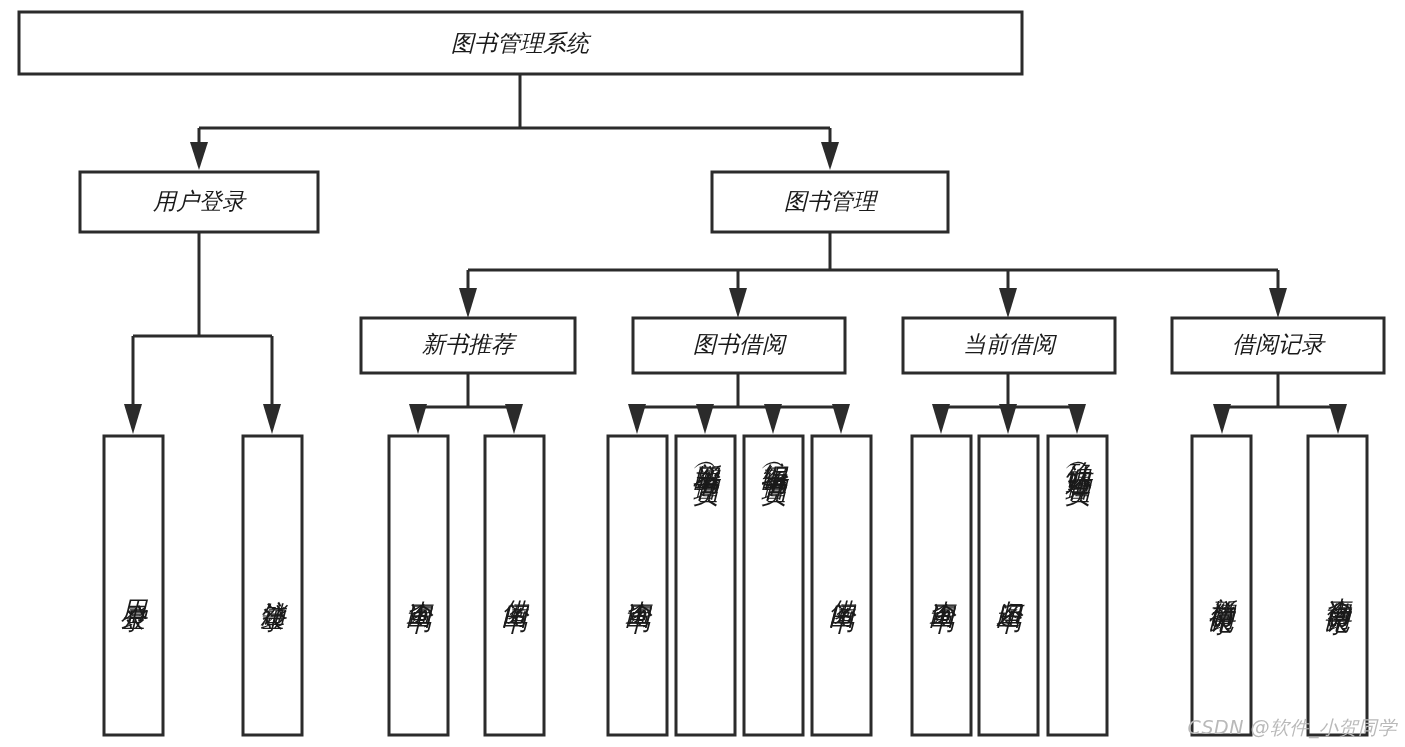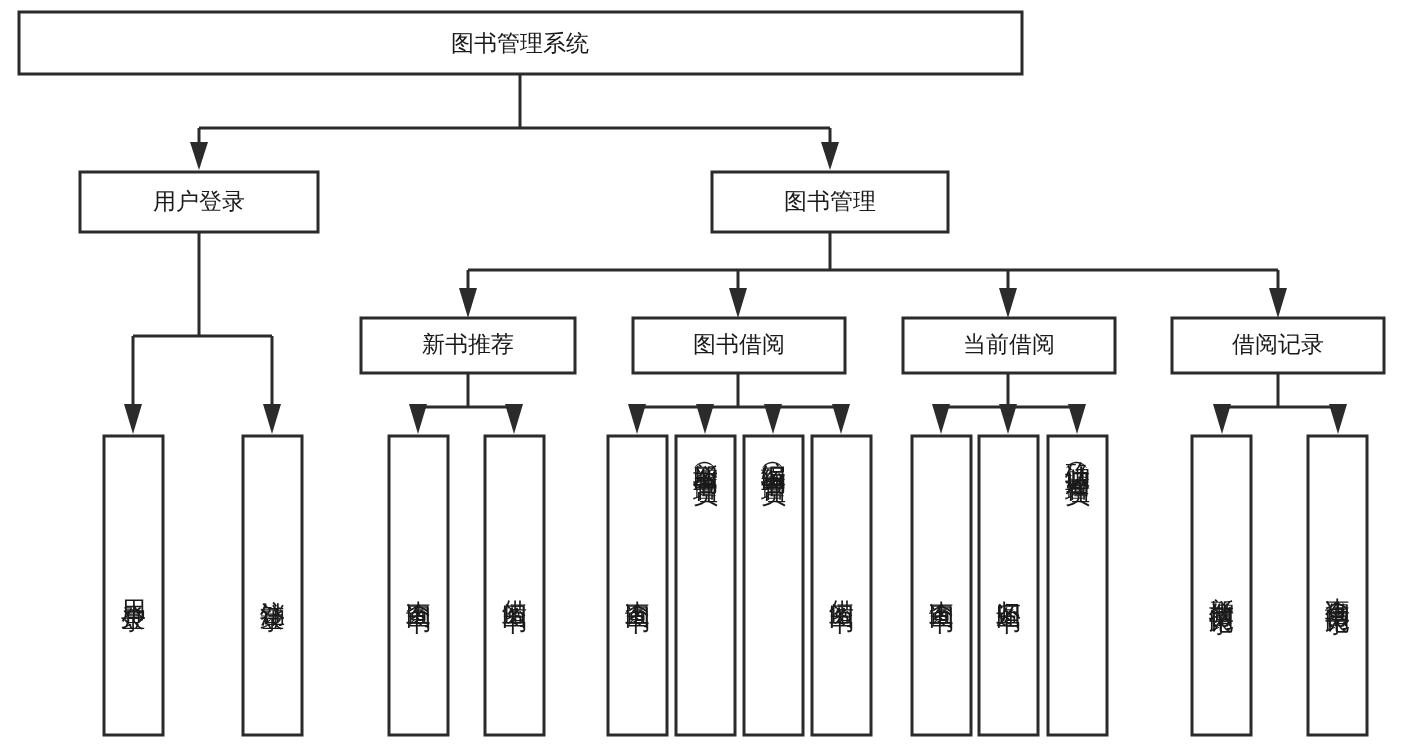--- a/index.html
+++ b/index.html
@@ -12,20 +12,21 @@
     width: 1405px;
     height: 747px;
     font-family: "DejaVu Sans", "Liberation Sans", sans-serif;
     overflow: hidden;
     position: relative;
   }
   #diagram-root {
     position: relative;
     width: 1405px;
     height: 747px;
+    font-style: italic;
   }
   svg#diagram-svg {
     position: absolute;
     left: 0;
     top: 0;
     width: 1405px;
     height: 747px;
     display: block;
   }
   .node-rect {
@@ -227,13 +228,14 @@
     <span class="vlabel">确认归还（管理员）</span>
   </div>
 
   <div class="vlabel-wrap" style="left:1192px; top:436px; width:59px; height:299px; align-items:center;">
     <span class="vlabel">新增借阅记录</span>
   </div>
   <div class="vlabel-wrap" style="left:1308px; top:436px; width:59px; height:299px; align-items:center;">
     <span class="vlabel">查询借阅记录</span>
   </div>
 
+  <div class="watermark">CSDN @软件_小贺同学</div>
 </div>
 
 </body></html>

